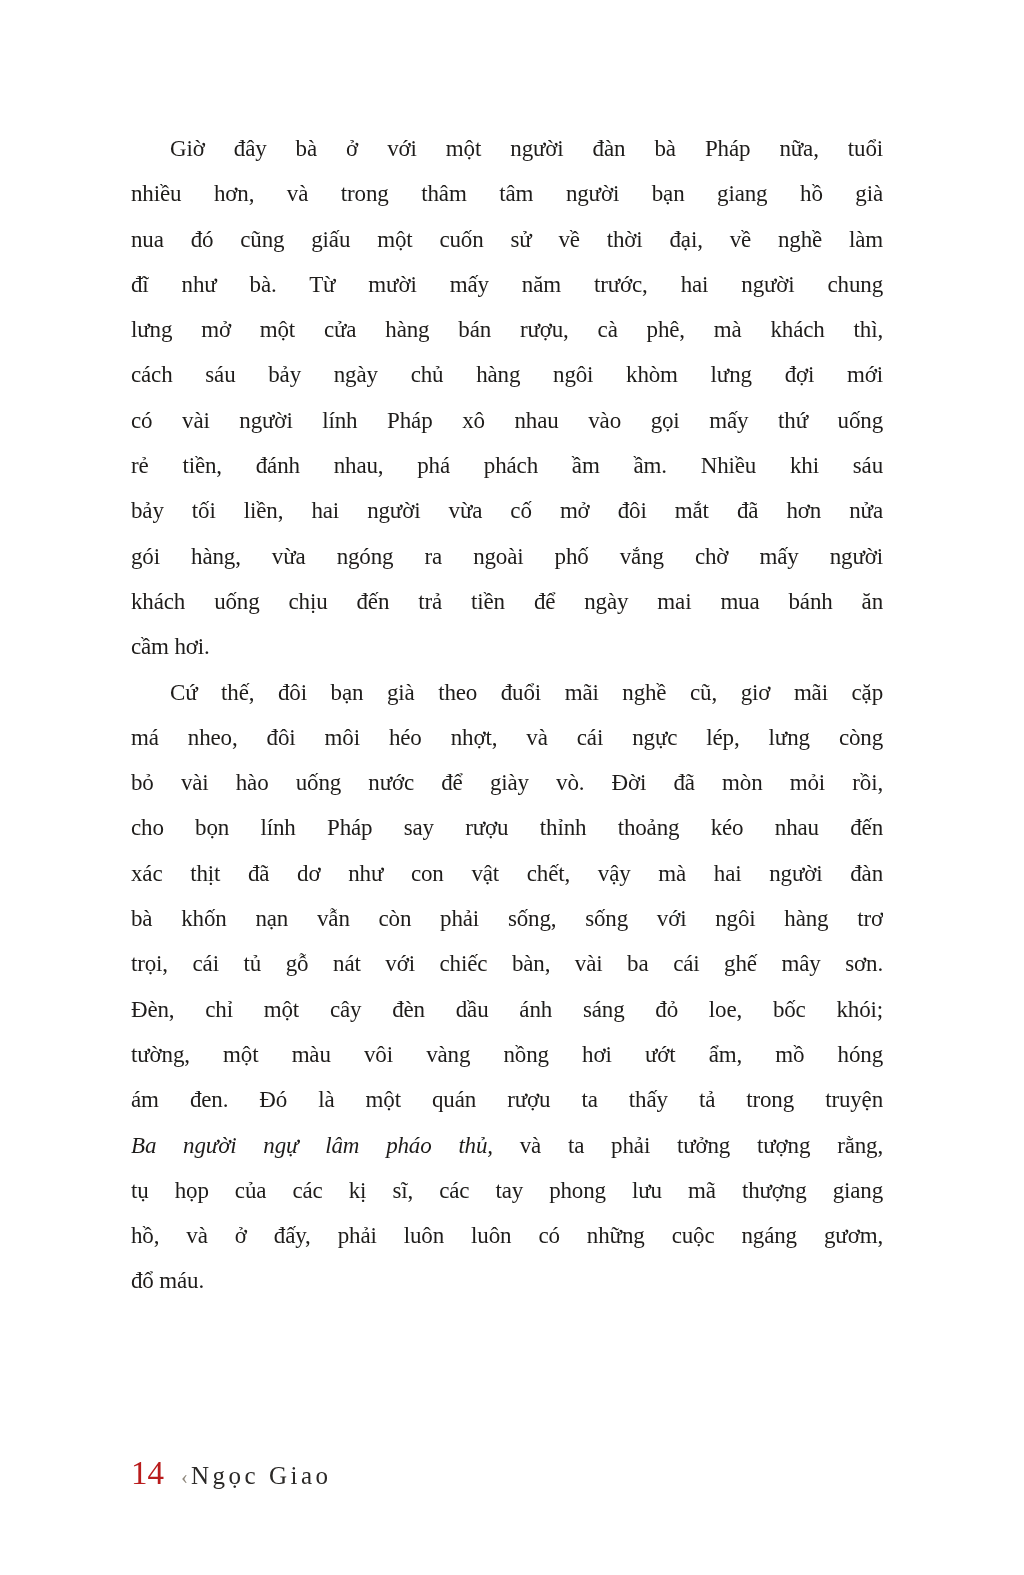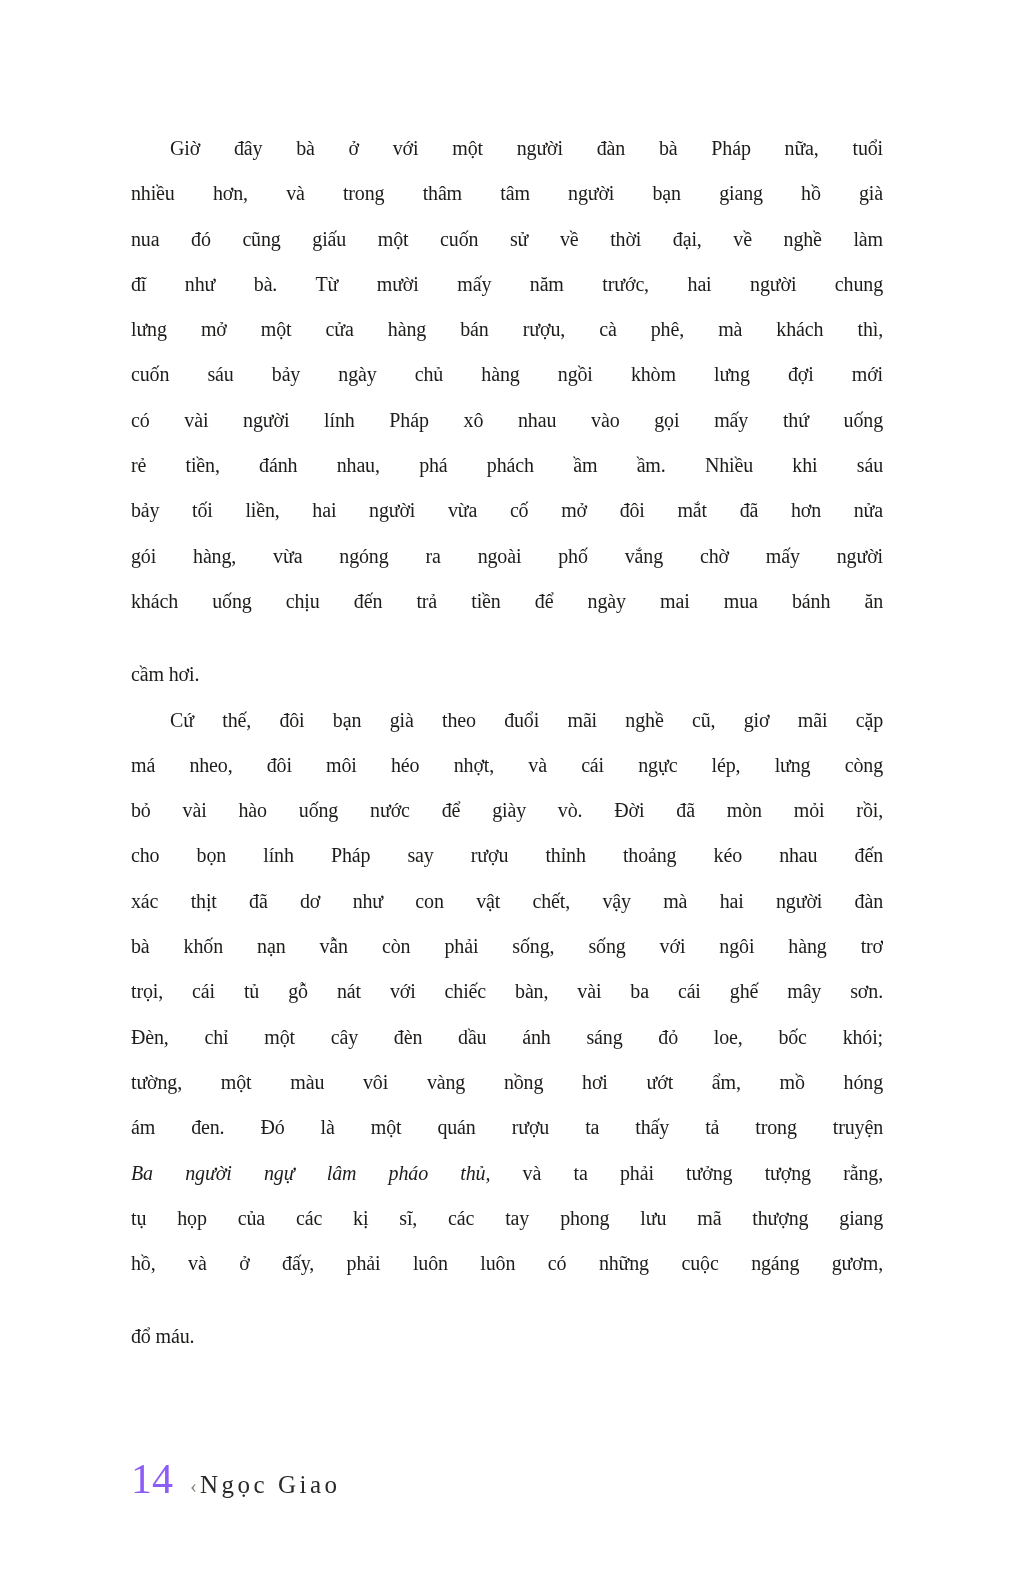--- a/index.html
+++ b/index.html
@@ -24,49 +24,48 @@
     position: absolute;
     left: 131px;
     top: 126px;
     width: 752px;
   }
   .paragraph {
     margin: 0;
     padding: 0;
   }
   .line {
-    font-size: 20px;
+    font-size: 23px;
     line-height: 45.3px;
     height: 45.3px;
     letter-spacing: -0.15px;
     text-align: justify;
     text-align-last: justify;
     overflow: hidden;
     white-space: normal;
   }
   .line.indent {
     text-indent: 39px;
   }
   .line.last {
     text-align-last: left;
-    margin-top: 28px;
   }
   .line .italic {
     font-style: italic;
   }
   .footer {
     position: absolute;
     left: 131px;
     top: 1455px;
     display: flex;
     align-items: baseline;
   }
   .footer .page-number {
-    font-size: 42px;
-    color: #8b5cf6;
+    font-size: 33px;
+    color: #b91c1c;
   }
   .footer .separator {
     font-size: 21px;
     color: #8d867b;
     margin-left: 17px;
   }
   .footer .author {
     font-size: 25px;
     letter-spacing: 3.5px;
     color: #2b2927;
@@ -78,21 +77,21 @@
 
 <div class="page">
 
   <div class="text-block">
       <div class="paragraph">
         <div class="line indent"><span>Giờ đây bà ở với một người đàn bà Pháp nữa, tuổi</span></div>
         <div class="line"><span>nhiều hơn, và trong thâm tâm người bạn giang hồ già</span></div>
         <div class="line"><span>nua đó cũng giấu một cuốn sử về thời đại, về nghề làm</span></div>
         <div class="line"><span>đĩ như bà. Từ mười mấy năm trước, hai người chung</span></div>
         <div class="line"><span>lưng mở một cửa hàng bán rượu, cà phê, mà khách thì,</span></div>
-        <div class="line"><span>cuốn sáu bảy ngày chủ hàng ngồi khòm lưng đợi mới</span></div>
+        <div class="line"><span>cách sáu bảy ngày chủ hàng ngôi khòm lưng đợi mới</span></div>
         <div class="line"><span>có vài người lính Pháp xô nhau vào gọi mấy thứ uống</span></div>
         <div class="line"><span>rẻ tiền, đánh nhau, phá phách ầm ầm. Nhiều khi sáu</span></div>
         <div class="line"><span>bảy tối liền, hai người vừa cố mở đôi mắt đã hơn nửa</span></div>
         <div class="line"><span>gói hàng, vừa ngóng ra ngoài phố vắng chờ mấy người</span></div>
         <div class="line"><span>khách uống chịu đến trả tiền để ngày mai mua bánh ăn</span></div>
         <div class="line last"><span>cầm hơi.</span></div>
       </div>
       <div class="paragraph">
         <div class="line indent"><span>Cứ thế, đôi bạn già theo đuổi mãi nghề cũ, giơ mãi cặp</span></div>
         <div class="line"><span>má nheo, đôi môi héo nhợt, và cái ngực lép, lưng còng</span></div>

